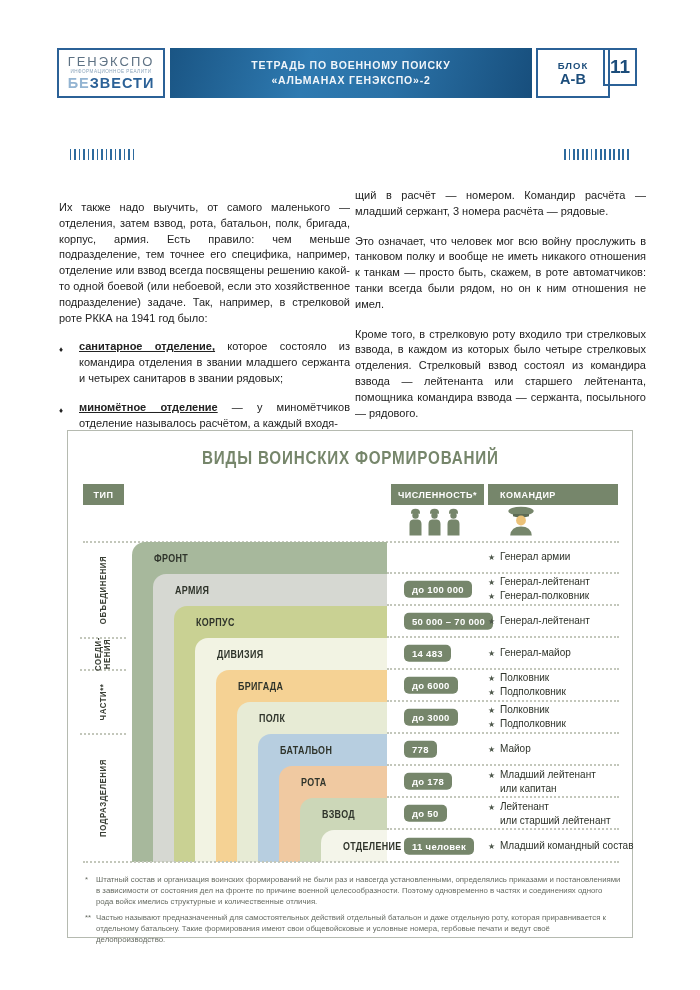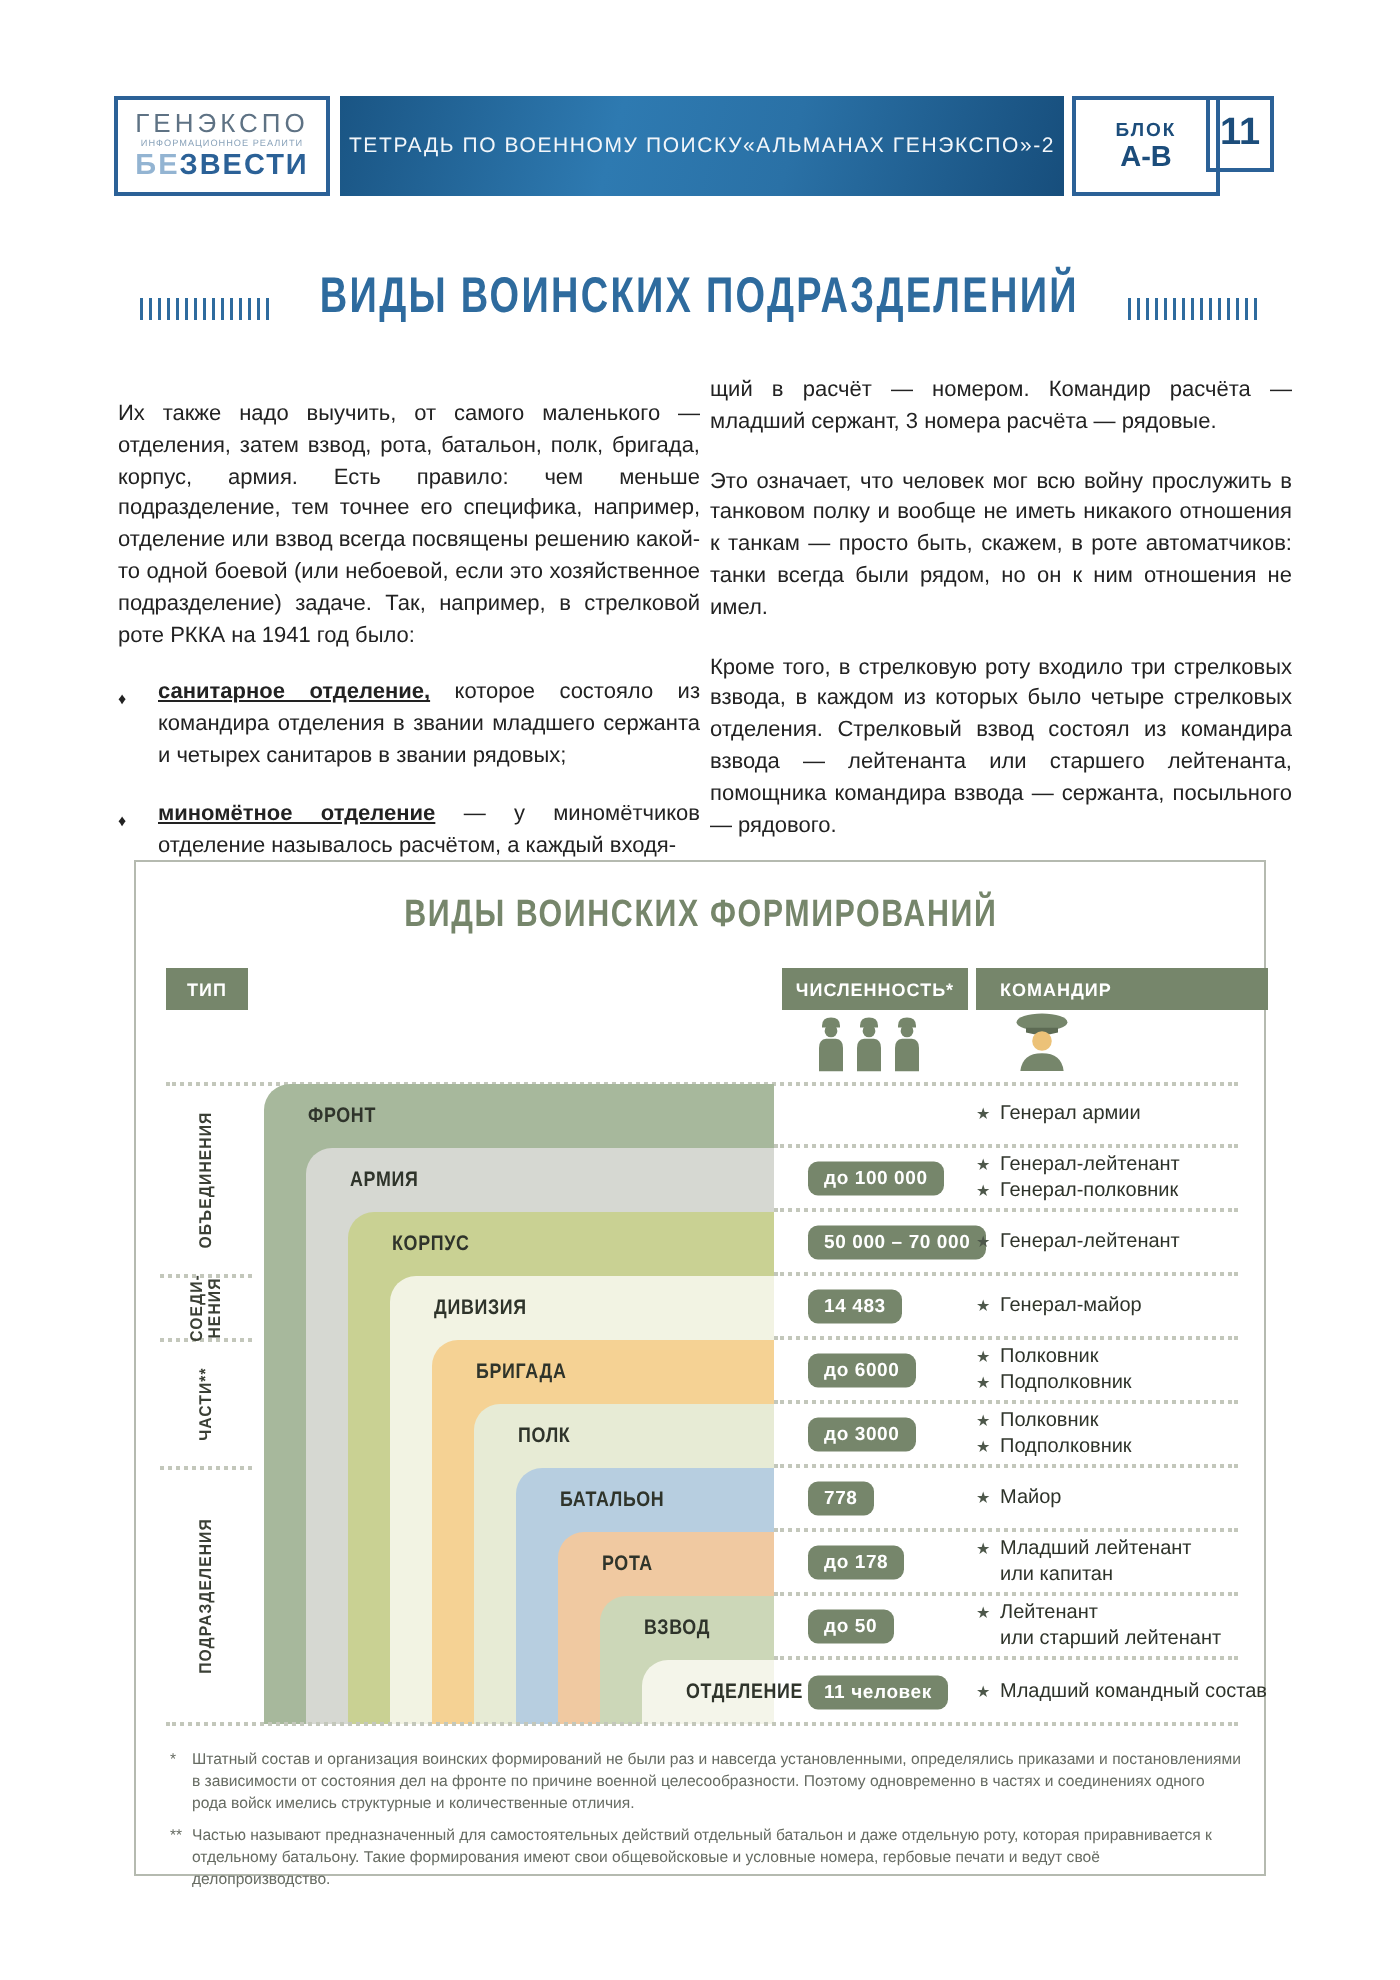--- a/index.html
+++ b/index.html
@@ -15,22 +15,22 @@
     border:2px solid #2b6197; background:#fff;
     display:flex; flex-direction:column; align-items:center; justify-content:center;
   }
   .logo-top { font-size:13px; letter-spacing:2px; color:#5e7284; line-height:13px; }
   .logo-tag { font-size:4.6px; letter-spacing:0.5px; color:#8aa3ba; line-height:6px; margin-top:1px; }
   .logo-bottom { font-size:14.5px; font-weight:800; letter-spacing:1px; line-height:16px; }
   .logo-light { color:#93b4d2; } .logo-dark { color:#2b6197; }
   .banner {
     position:absolute; left:170px; top:48px; width:362px; height:50px;
     background:linear-gradient(105deg,#1a5584 0%,#2e7ab1 38%,#2a71a6 62%,#174e7c 100%);
-    display:flex; flex-direction:row; align-items:center; justify-content:center;
-    color:#f2f6fa; font-weight:normal; font-size:10.5px; letter-spacing:0.8px;
+    display:flex; flex-direction:column; align-items:center; justify-content:center;
+    color:#f2f6fa; font-weight:bold; font-size:10.5px; letter-spacing:0.8px;
     text-align:center; line-height:15px;
   }
   .block-box {
     position:absolute; left:536px; top:48px; width:74px; height:50px;
     border:2px solid #2b6197; display:flex; flex-direction:column; align-items:center; justify-content:center;
     color:#1c4d7b;
   }
   .block-box .bl1 { font-size:9.5px; letter-spacing:1px; line-height:11px; font-weight:bold; }
   .block-box .bl2 { font-size:14.5px; font-weight:bold; line-height:16px; }
   .num-box {
@@ -70,21 +70,21 @@
     letter-spacing:1px; transform:scaleX(0.8); transform-origin:center; white-space:nowrap;
   }
   .hcell {
     position:absolute; top:53px; height:21px; background:#76866b; color:#fff;
     font-size:9px; font-weight:bold; letter-spacing:0.5px;
     display:flex; align-items:center;
   }
   .hc0 { left:15px;  width:41px;  justify-content:center; }
   .hc1 { left:60px;  width:259px; padding-left:10px; }
   .hc2 { left:323px; width:93px;  justify-content:center; }
-  .hc3 { left:420px; width:146px; padding-left:12px; }
+  .hc3 { left:420px; width:130px; padding-left:12px; }
   .persons { position:absolute; left:336px; top:76px; width:60px; height:30px; display:flex; gap:4px; justify-content:center; }
   .officer { position:absolute; left:437px; top:74px; }
   
   .bar { position:absolute; border-radius:13px 0 0 0; }
   .b0{left:64px;top:111px;width:255px;height:320px} .b1{left:85px;top:143px;width:234px;height:288px}
   .b2{left:106px;top:175px;width:213px;height:256px} .b3{left:127px;top:207px;width:192px;height:224px}
   .b4{left:148px;top:239px;width:171px;height:192px} .b5{left:169px;top:271px;width:150px;height:160px}
   .b6{left:190px;top:303px;width:129px;height:128px} .b7{left:211px;top:335px;width:108px;height:96px}
   .b8{left:232px;top:367px;width:87px;height:64px}  .b9{left:253px;top:399px;width:66px;height:32px}
   .bar-label {
@@ -143,23 +143,20 @@
   </div>
 
   <div class="block-box">
     <div class="bl1">БЛОК</div>
     <div class="bl2">А-В</div>
   </div>
 
   <div class="num-box">11</div>
 
   <div class="deco deco-left"></div>
-  <div class="main-title-wrap">
-    <span class="main-title">ВИДЫ ВОИНСКИХ ПОДРАЗДЕЛЕНИЙ</span>
-  </div>
   <div class="deco deco-right"></div>
 
   <div class="col col-left">
     <p>Их также надо выучить, от самого маленького — отделения, затем взвод, рота, батальон, полк, бригада, корпус, армия. Есть правило: чем меньше подразделение, тем точнее его специфика, например, отделение или взвод всегда посвящены решению какой-то одной боевой (или небоевой, если это хозяйственное подразделение) задаче. Так, например, в стрелковой роте РККА на 1941 год было:</p>
     <ul class="bullets">
       <li>
         <span class="b-marker">♦</span>
         <span class="b-text"><span class="lead">санитарное отделение,</span><span> которое состояло из командира отделения в звании младшего сержанта и четырех санитаров в звании рядовых;</span></span>
       </li>
       <li>

